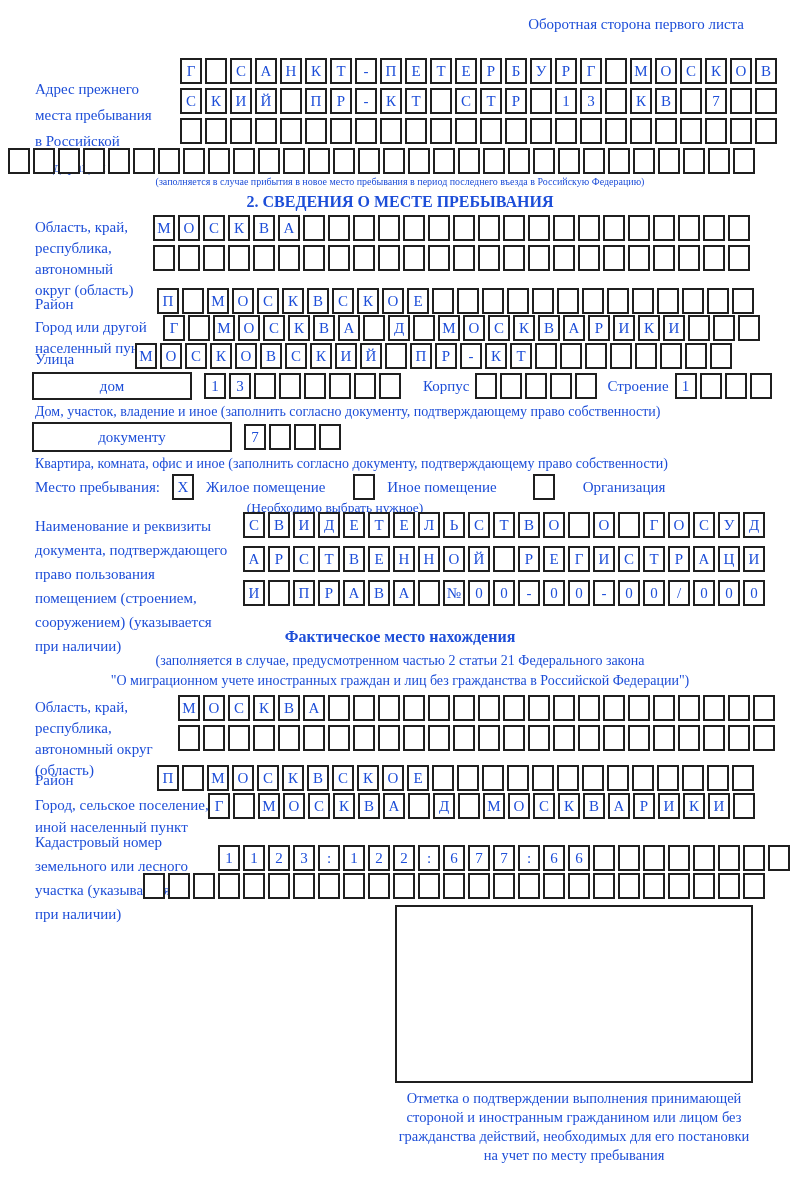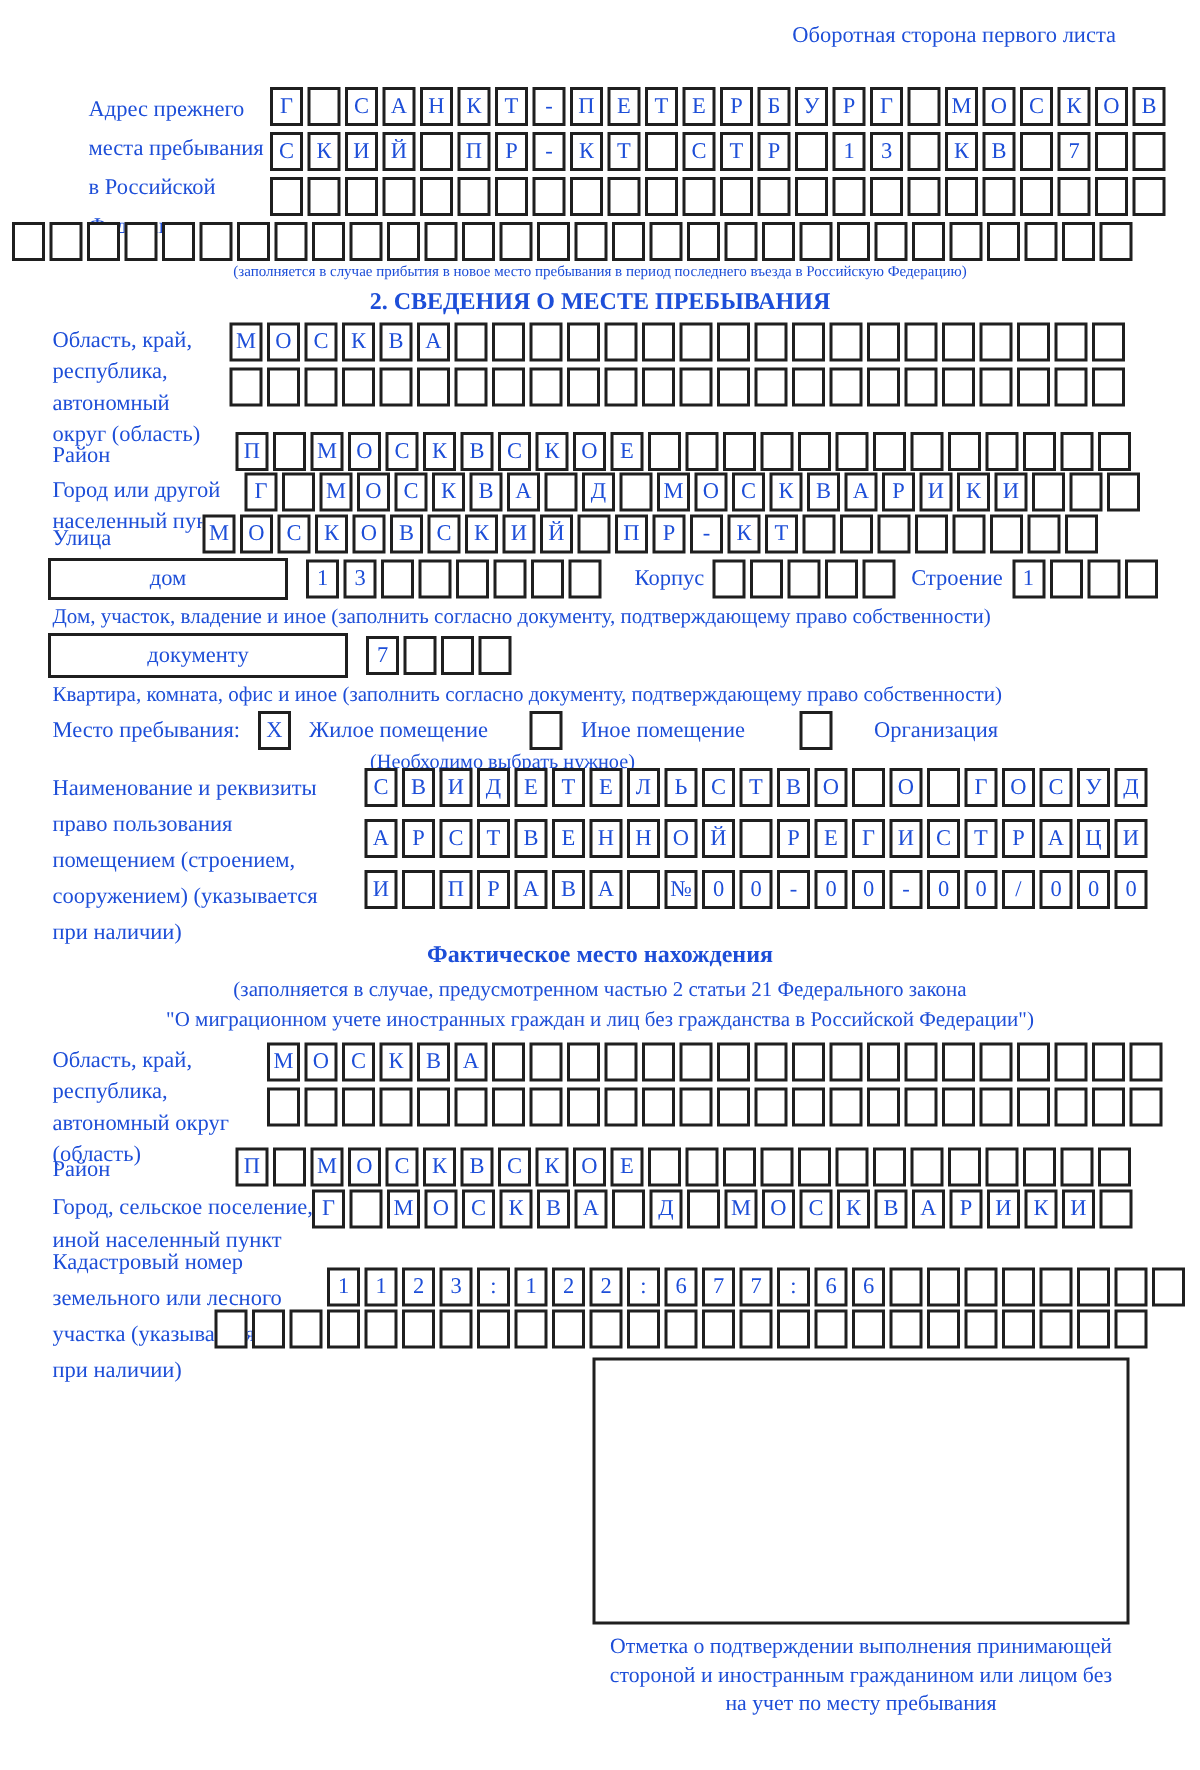--- a/index.html
+++ b/index.html
@@ -26,21 +26,21 @@
   .stamp{position:absolute;left:378px;top:1089px;width:392px;text-align:center;font-size:14.5px;}
   .stamp .line{line-height:19px;}
 </style>
 </head>
 <body>
 
 <div class="page">
 
   <div class="hdr">Оборотная сторона первого листа</div>
 
-  <div class="lbl lh26" style="left:35px;top:60px;margin-left:24px;">
+  <div class="lbl lh26" style="left:35px;top:76px;">
       <div class="line">Адрес прежнего</div>
       <div class="line">места пребывания</div>
       <div class="line">в Российской</div>
       <div class="line">Федерации</div>
     </div>
   <div class="cells abs" style="left:180px;top:58px;">
       <div class="cell">Г</div>
       <div class="cell"></div>
       <div class="cell">С</div>
       <div class="cell">А</div>
@@ -346,20 +346,21 @@
     <span class="inl" style="margin-left:12px;">Жилое помещение</span>
     <span class="cb" style="margin-left:28px;"></span>
     <span class="inl" style="margin-left:12px;">Иное помещение</span>
     <span class="cb" style="margin-left:36px;"></span>
     <span class="inl" style="margin-left:28px;">Организация</span>
   </div>
   <div class="cap" style="left:170px;top:500px;width:330px;text-align:center;white-space:normal;">(Необходимо выбрать нужное)</div>
 
   <div class="lbl" style="left:35px;top:514px;">
       <div class="line">Наименование и реквизиты</div>
+      <div class="line">документа, подтверждающего</div>
       <div class="line">право пользования</div>
       <div class="line">помещением (строением,</div>
       <div class="line">сооружением) (указывается</div>
       <div class="line">при наличии)</div>
     </div>
   <div class="cells abs" style="left:243px;top:512px;">
       <div class="cell">С</div>
       <div class="cell">В</div>
       <div class="cell">И</div>
       <div class="cell">Д</div>
@@ -604,16 +605,17 @@
       <div class="cell"></div>
       <div class="cell"></div>
       <div class="cell"></div>
       <div class="cell"></div>
     </div>
 
   <div class="bigbox"></div>
   <div class="stamp">
       <div class="line">Отметка о подтверждении выполнения принимающей</div>
       <div class="line">стороной и иностранным гражданином или лицом без</div>
+      <div class="line">гражданства действий, необходимых для его постановки</div>
       <div class="line">на учет по месту пребывания</div>
     </div>
 
 </div>
 
 </body></html>

